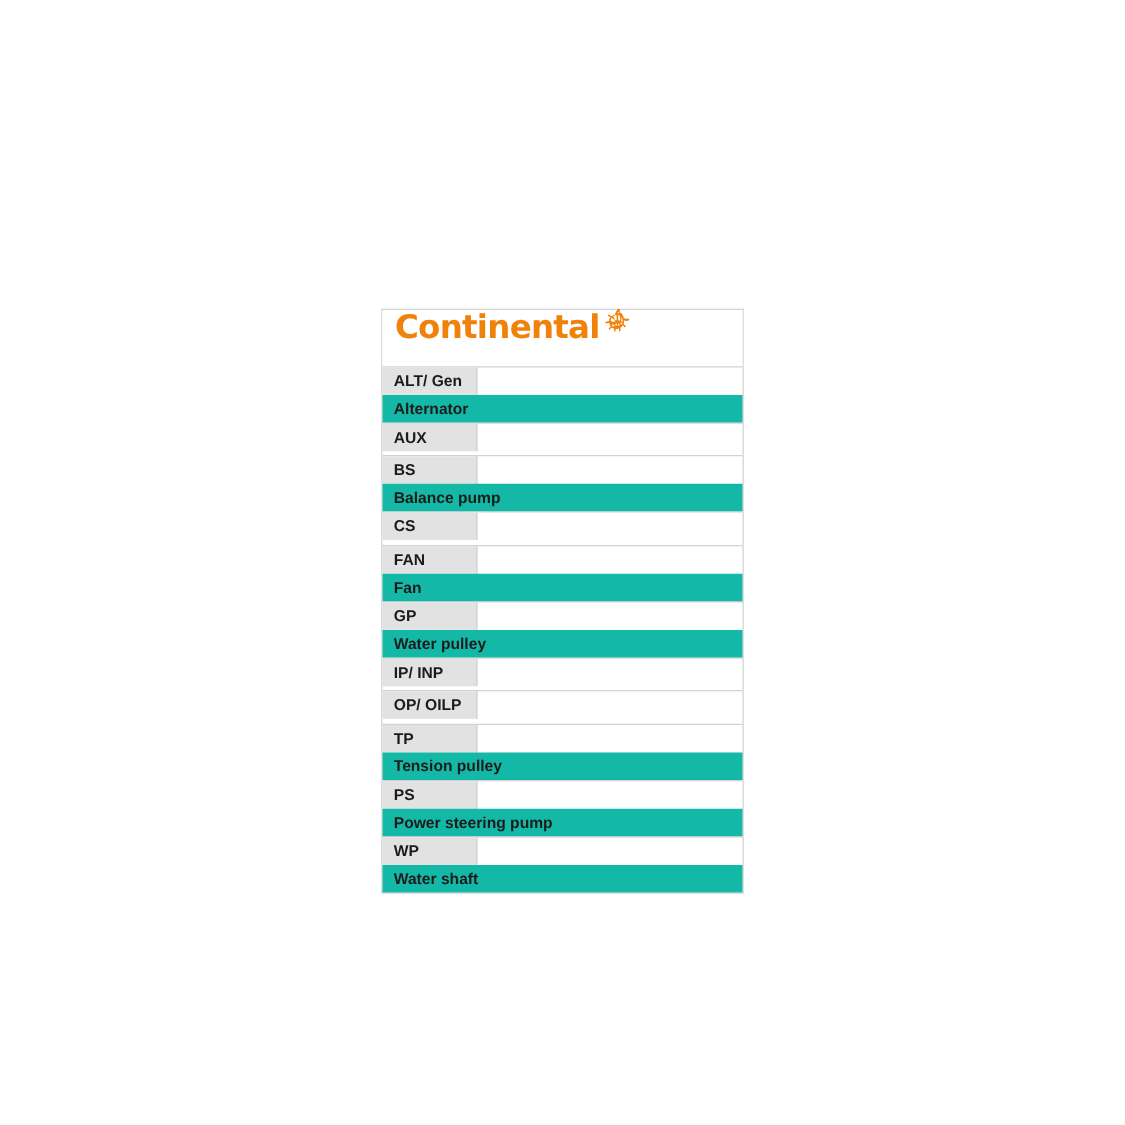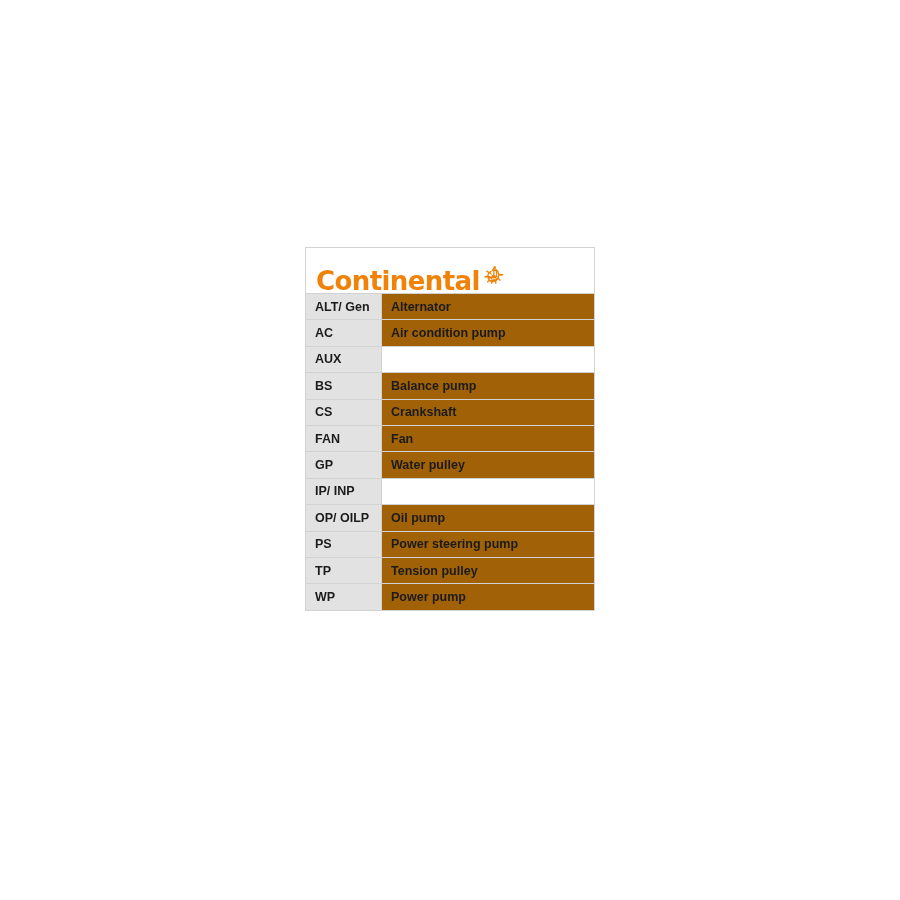--- a/index.html
+++ b/index.html
@@ -30,21 +30,21 @@
     border: 1px solid #d2d2d2;
     border-bottom: none;
     box-sizing: border-box;
     background: #ffffff;
   }
   .brand-header {
     height: 46px;
     background: #ffffff;
     border-bottom: 1px solid #d2d2d2;
     display: flex;
-    align-items: flex-end;
+    align-items: flex-start;
     padding-left: 10px;
     box-sizing: border-box;
   }
   .brand-logo {
     display: flex;
     align-items: center;
     gap: 1px;
     color: #f0820a;
   }
   .brand-logo .wordmark {
@@ -61,37 +61,38 @@
     width: 24px;
     height: 26px;
     margin-left: 1px;
     position: relative;
     top: -2px;
   }
   .legend-row {
     display: flex;
     border-bottom: 1px solid #d2d2d2;
     min-height: 25.4px;
+    flex-direction: column;
   }
   .legend-row .abbr {
     width: 76px;
     min-width: 76px;
     background: #e2e2e2;
     border-right: 1px solid #d2d2d2;
     box-sizing: border-box;
     padding: 4px 0 4px 9px;
     font-size: 12.5px;
     font-weight: 700;
     color: #1b1b1b;
     display: flex;
     align-items: center;
   }
   .legend-row .desc {
     flex: 1;
-    background: #a16207;
+    background: #14b8a6;
     box-sizing: border-box;
     padding: 4px 0 4px 9px;
     font-size: 12.5px;
     font-weight: 700;
     color: #1b1b1b;
     display: flex;
     align-items: center;
   }
 </style>
 </head>
@@ -110,56 +111,50 @@
           </svg>
         </span>
       </div>
     </div>
 
     <div class="legend-row">
       <div class="abbr">ALT/ Gen</div>
       <div class="desc">Alternator</div>
     </div>
     <div class="legend-row">
-      <div class="abbr">AC</div>
-      <div class="desc">Air condition pump</div>
-    </div>
-    <div class="legend-row">
       <div class="abbr">AUX</div>
     </div>
     <div class="legend-row">
       <div class="abbr">BS</div>
       <div class="desc">Balance pump</div>
     </div>
     <div class="legend-row">
       <div class="abbr">CS</div>
-      <div class="desc">Crankshaft</div>
     </div>
     <div class="legend-row">
       <div class="abbr">FAN</div>
       <div class="desc">Fan</div>
     </div>
     <div class="legend-row">
       <div class="abbr">GP</div>
       <div class="desc">Water pulley</div>
     </div>
     <div class="legend-row">
       <div class="abbr">IP/ INP</div>
     </div>
     <div class="legend-row">
       <div class="abbr">OP/ OILP</div>
-      <div class="desc">Oil pump</div>
+    </div>
+    <div class="legend-row">
+      <div class="abbr">TP</div>
+      <div class="desc">Tension pulley</div>
     </div>
     <div class="legend-row">
       <div class="abbr">PS</div>
       <div class="desc">Power steering pump</div>
     </div>
     <div class="legend-row">
-      <div class="abbr">TP</div>
-      <div class="desc">Tension pulley</div>
-    </div>
-    <div class="legend-row">
       <div class="abbr">WP</div>
-      <div class="desc">Power pump</div>
+      <div class="desc">Water shaft</div>
     </div>
 
   </div>
 </div>
 
 </body></html>

